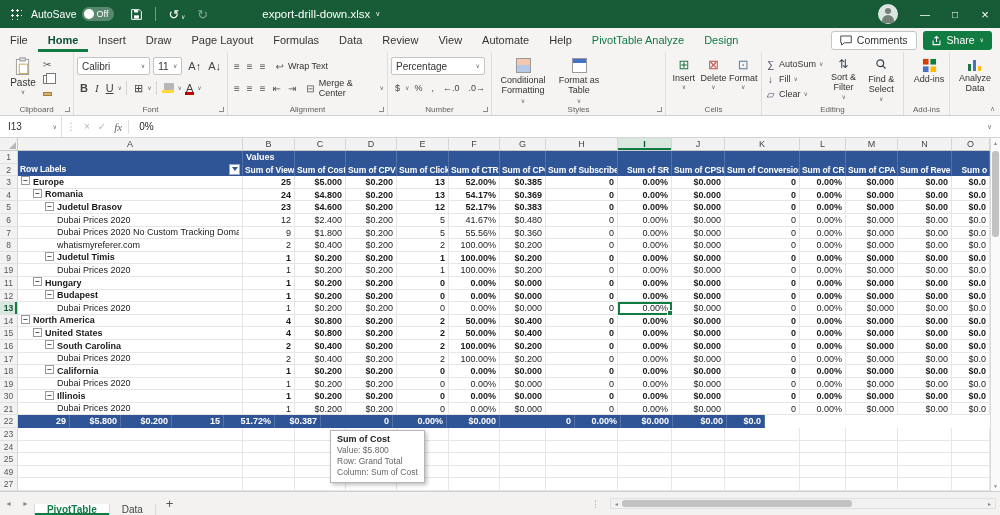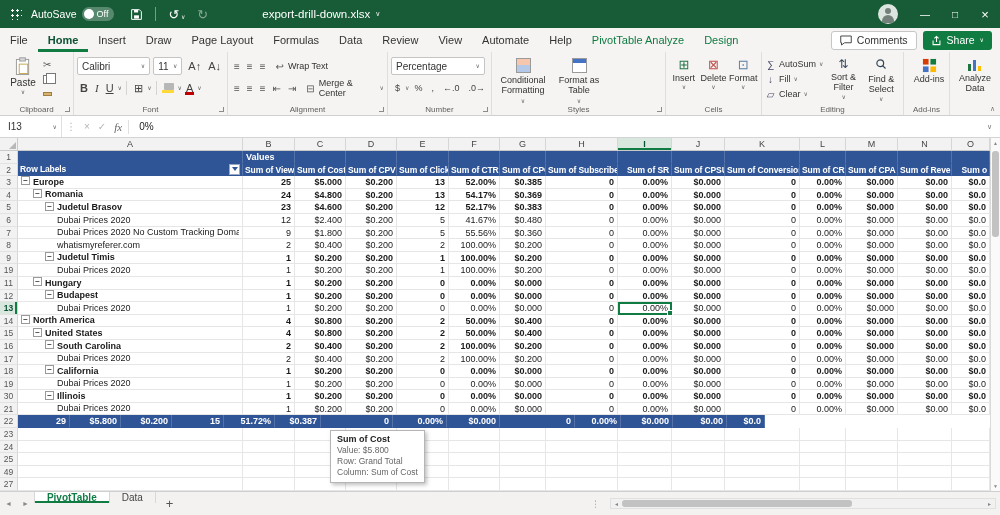--- a/index.html
+++ b/index.html
@@ -123,21 +123,21 @@
   .tt-line { font-size:8.5px; color:#666; line-height:1.3; white-space:nowrap; }
 
   .vscroll { position:absolute; top:0; right:0; width:10px; height:353px; background:#fafafa; border-left:1px solid #dadada; display:flex; flex-direction:column; align-items:center; }
   .varrow { font-size:5px; color:#888; line-height:10px; }
   .vthumb { width:7px; height:86px; background:#c2c2c2; border-radius:3px; margin-top:3px; }
   .varrow.vbot { margin-top:auto; }
 
   
   .sheetbar { position:absolute; bottom:0; left:0; right:0; height:24px; background:#f3f2f1; border-top:1px solid #cfcfcf; display:flex; align-items:stretch; }
   .navarr { font-size:7px; color:#888; display:flex; align-items:center; padding:0 5px; }
-  .tabswrap { display:flex; align-items:flex-start; }
+  .tabswrap { display:flex; align-items:flex-end; }
   .stab { display:flex; align-items:center; padding:0 12px; font-size:10px; color:#444; border-right:1px solid #d8d8d8; background:transparent; }
   .stab.on { background:#fff; color:#127c47; font-weight:bold; box-shadow:inset 0 -2px 0 #107C41; border-left:1px solid #d8d8d8; }
   .addsheet { display:flex; align-items:center; padding:0 10px; font-size:13px; color:#555; }
   .hdots { position:absolute; right:400px; top:0; bottom:0; display:flex; align-items:center; font-size:9px; color:#999; }
   .hscroll { position:absolute; right:4px; top:6px; width:386px; height:11px; background:#f1f1f1; border:1px solid #e0e0e0; display:flex; align-items:center; }
   .harrow { font-size:5px; color:#888; padding:0 3px; }
   .hthumb { width:230px; height:7px; background:#c2c2c2; border-radius:3px; }
 </style>
 </head>
 <body>

